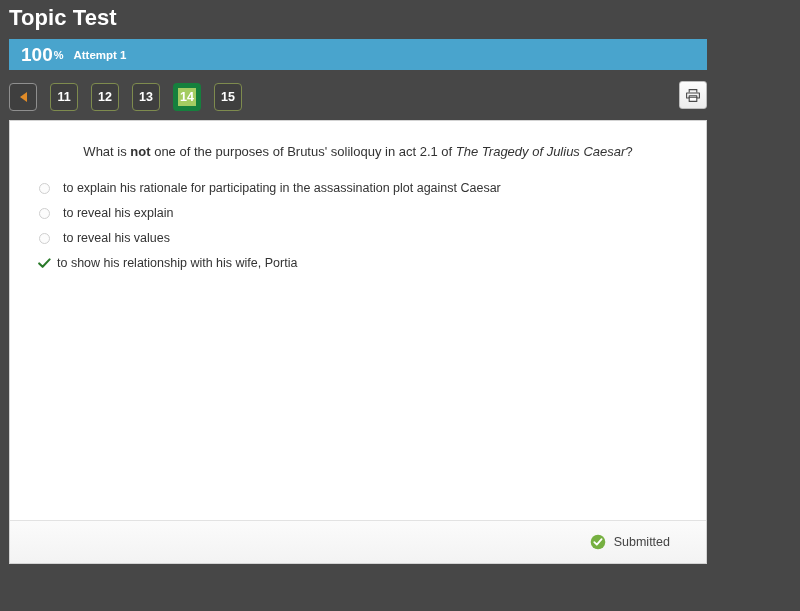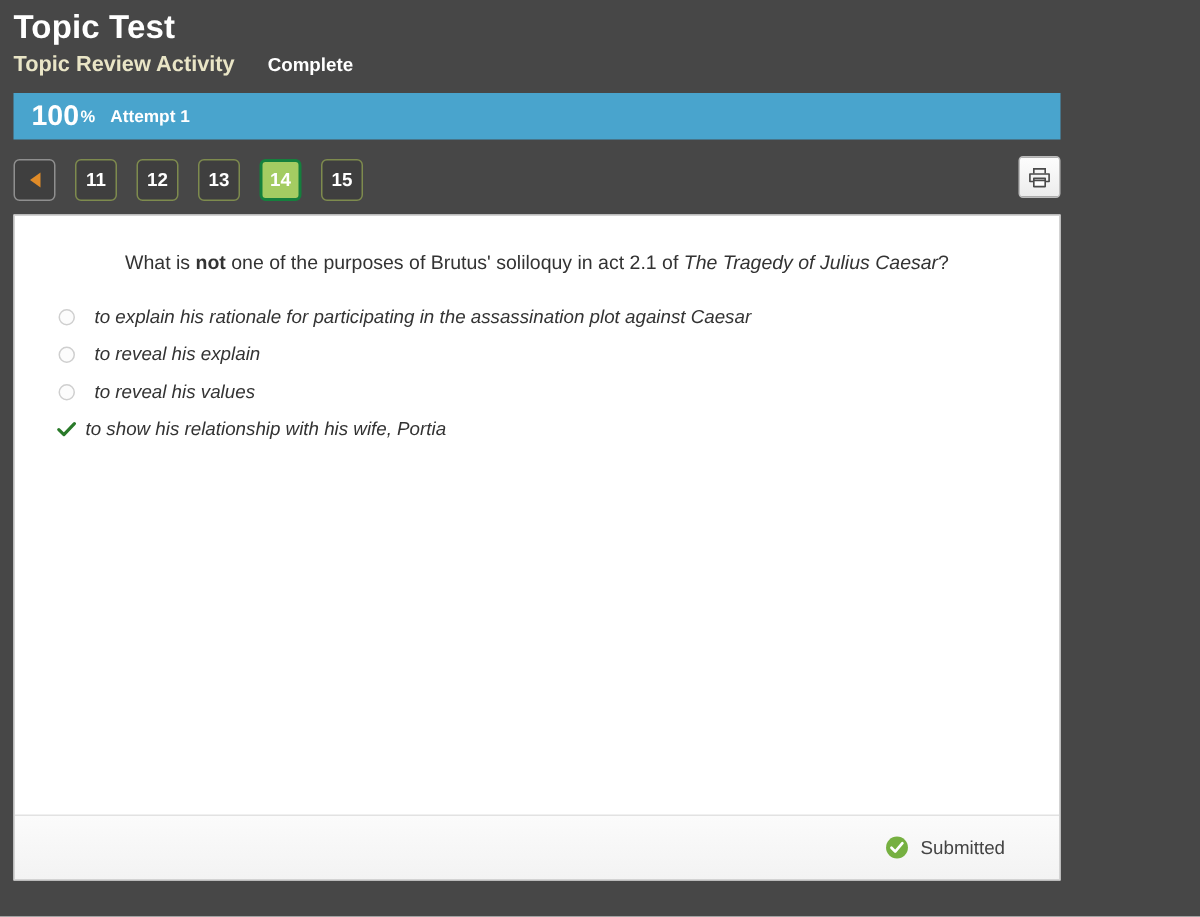--- a/index.html
+++ b/index.html
@@ -117,21 +117,21 @@
     border-bottom: 5px solid transparent;
     border-right: 7px solid #e08b28;
   }
   .pg-num {
     background: #3f3f3f;
     border: 1px solid #7e8b4e;
     color: #ffffff;
   }
   .pg-num.current {
     background: #a4cc62;
-    border: 2px solid #15803d;
+    border: 5px solid #15803d;
     color: #ffffff;
   }
   .print-btn {
     position: absolute;
     right: 0;
     top: 1px;
     width: 28px;
     height: 28px;
     box-sizing: border-box;
     background: linear-gradient(#fdfdfd, #ececec);
@@ -167,21 +167,20 @@
   .question i { font-style: italic; }
 
   .options {
     margin-top: 16px;
   }
   .option {
     display: flex;
     align-items: center;
     height: 25px;
     cursor: pointer;
-    font-style: italic;
   }
   .radio {
     width: 11px;
     height: 11px;
     border-radius: 50%;
     border: 1px solid #cfcfcf;
     background: #fcfcfc;
     box-sizing: border-box;
     margin-left: 15px;
     flex: none;
@@ -223,24 +222,20 @@
     margin-left: 8px;
   }
 </style>
 </head>
 <body>
 
 <div class="page">
 
   <div class="header">
     <div class="page-title">Topic Test</div>
-    <div class="subtitle-row">
-      <span class="subtitle">Topic Review Activity</span>
-      <span class="status-word">Complete</span>
-    </div>
   </div>
 
   <div class="score-bar">
     <span class="score-num">100</span>
       <span class="score-pct">%</span>
     <span class="attempt-label">Attempt 1</span>
   </div>
 
   <div class="pager-row">
     <div class="pg-btn pg-prev">

